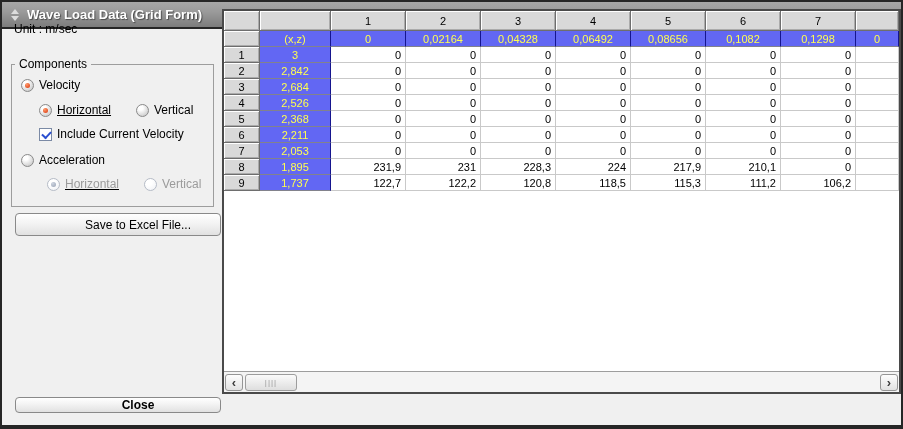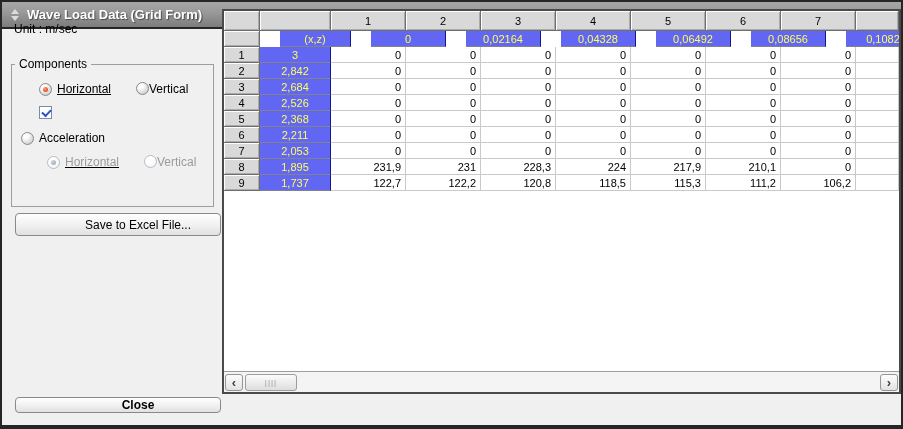--- a/index.html
+++ b/index.html
@@ -22,21 +22,21 @@
   fieldset.components { position:absolute; left:9px; top:55px; width:203px; height:150px;
                         border:1px solid #9d9d9d; background:#f0f0f0; padding:0; }
   fieldset.components legend { font-size:12px; margin-left:3px; padding:0 4px; }
   .ctl-row { display:flex; align-items:center; gap:5px; }
   .row-velocity { margin:7px 0 0 9px; }
   .row-hv { margin:11px 0 0 27px; }
   .row-chk { margin:10px 0 0 27px; }
   .row-acc { margin:12px 0 0 9px; }
   .row-hv2 { margin:10px 0 0 35px; }
   .pair-first { display:flex; align-items:center; gap:5px; width:92px;text-decoration:underline; }
-  .pair-second { display:flex; }
+  .pair-second { display:flex; align-items:center; gap:5px; }
   .radio { width:13px; height:13px; border-radius:50%; flex:none; position:relative;
            border:1px solid #8a8a8a;
            background:radial-gradient(circle at 34% 28%, #ffffff 20%, #e2e2e2 55%, #bdbdbd); }
   .radio.on::after { content:""; position:absolute; left:3px; top:3px; width:5px; height:5px;
            border-radius:50%; background:radial-gradient(circle at 35% 30%, #ff9a6a, #d8340b); }
   .radio.dis { border-color:#b6bcc7; background:radial-gradient(circle at 34% 28%, #ffffff 30%, #eef0f4); }
   .radio.dis.on::after { background:radial-gradient(circle at 35% 30%, #cdd4e0, #98a2b4); }
   .dis-label { color:#9b9b9b; }
   .checkbox { width:13px; height:13px; flex:none; background:#ffffff; border:1px solid #7b8aa5; position:relative; }
   .checkbox::after { content:""; position:absolute; left:2px; top:2px; width:7px; height:4px;
@@ -52,21 +52,21 @@
   .grow { display:flex; flex:none; }
   .gc { flex:none; display:flex; align-items:center; overflow:hidden; font-size:11px; color:#000; }
   .w-num { width:36px; } .w-z { width:71px; } .w-c { width:75px; } .w-fill { flex:1; width:auto; }
   .hcell { background:#d9d9d9; justify-content:center;
            border-right:1px solid #6e6e6e; border-bottom:1px solid #6e6e6e;
            box-shadow:inset 1px 1px 0 #ffffff, inset -1px -1px 0 #ababab; }
   .bluecell { background:#6267f3; color:#ffff4f; justify-content:center;
            border-right:1px solid #15158e; border-bottom:1px solid #82828c; }
   .vcell { background:#ffffff; justify-content:flex-end; padding-right:4px;
            border-right:1px solid #c9c9c9; border-bottom:1px solid #c9c9c9; }
-  .ghead { height:20px; } .gxz { height:16px;gap:20px; } .gdr { height:16px; }
+  .ghead { height:20px; } .gxz { height:16px; } .gdr { height:16px; }
   .grid-fill { flex:1; background:#ffffff; }
   
   .hscroll { flex:none; height:21px; background:#f4f4f4; border-top:1px solid #9d9d9d;
              display:flex; align-items:center; padding:1px; }
   .sb-btn { width:18px; height:17px; flex:none; border:1px solid #959595; border-radius:3px;
             background:linear-gradient(#fdfdfd, #e2e2e2); display:flex; align-items:center;
             justify-content:center; font-size:13px; font-weight:bold; color:#3c3c3c; line-height:1; }
   .sb-thumb { width:52px; height:17px; flex:none; margin-left:2px; border:1px solid #9d9d9d; border-radius:3px;
             background:linear-gradient(#fbfbfb, #dedede); display:flex; align-items:center; justify-content:center; }
   .sb-grip { font-size:8px; letter-spacing:1px; color:#9a9a9a; }
@@ -84,34 +84,39 @@
       </span>
     <span class="title-text">Wave Load Data (Grid Form)</span>
     <span class="close-x">×</span>
   </div>
 
   <div class="unit-label lbl">Unit : m/sec</div>
 
   <fieldset class="components">
     <legend>Components</legend>
 
+    <div class="ctl-row row-velocity">
+      <span class="radio on"></span>
+      <span class="lbl">Velocity</span>
+    </div>
 
     <div class="ctl-row row-hv">
       <span class="pair-first">
         <span class="radio on"></span>
         <span class="lbl">Horizontal</span>
       </span>
       <span class="pair-second">
         <span class="radio"></span>
         <span class="lbl">Vertical</span>
       </span>
     </div>
 
     <div class="ctl-row row-chk">
       <span class="checkbox"></span>
+      <span class="lbl">Include Current Velocity</span>
     </div>
 
     <div class="ctl-row row-acc">
       <span class="radio"></span>
       <span class="lbl">Acceleration</span>
     </div>
 
     <div class="ctl-row row-hv2">
       <span class="pair-first">
         <span class="radio dis on"></span>

